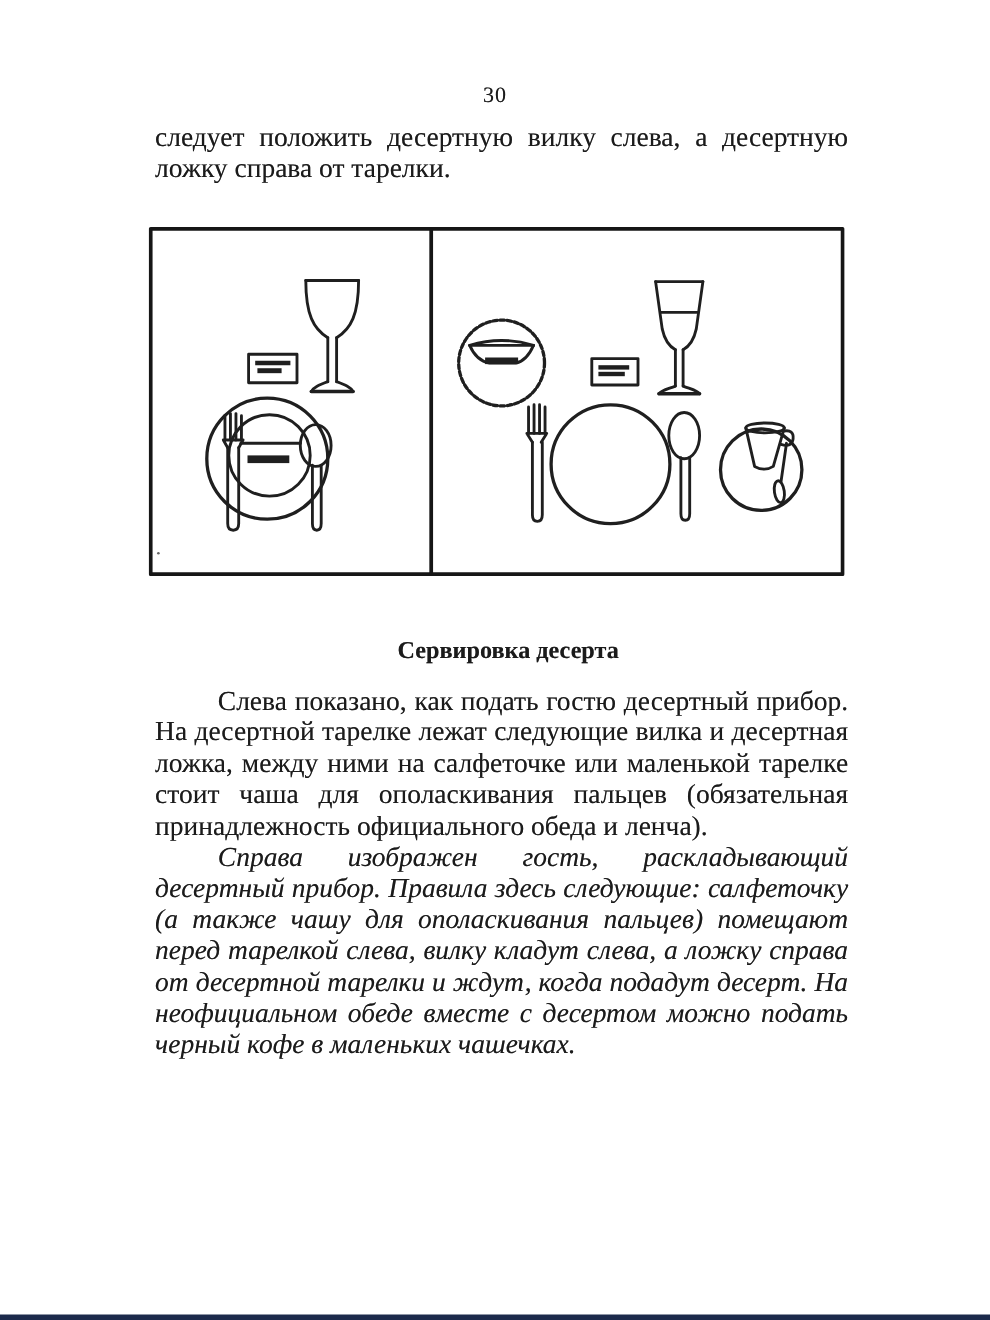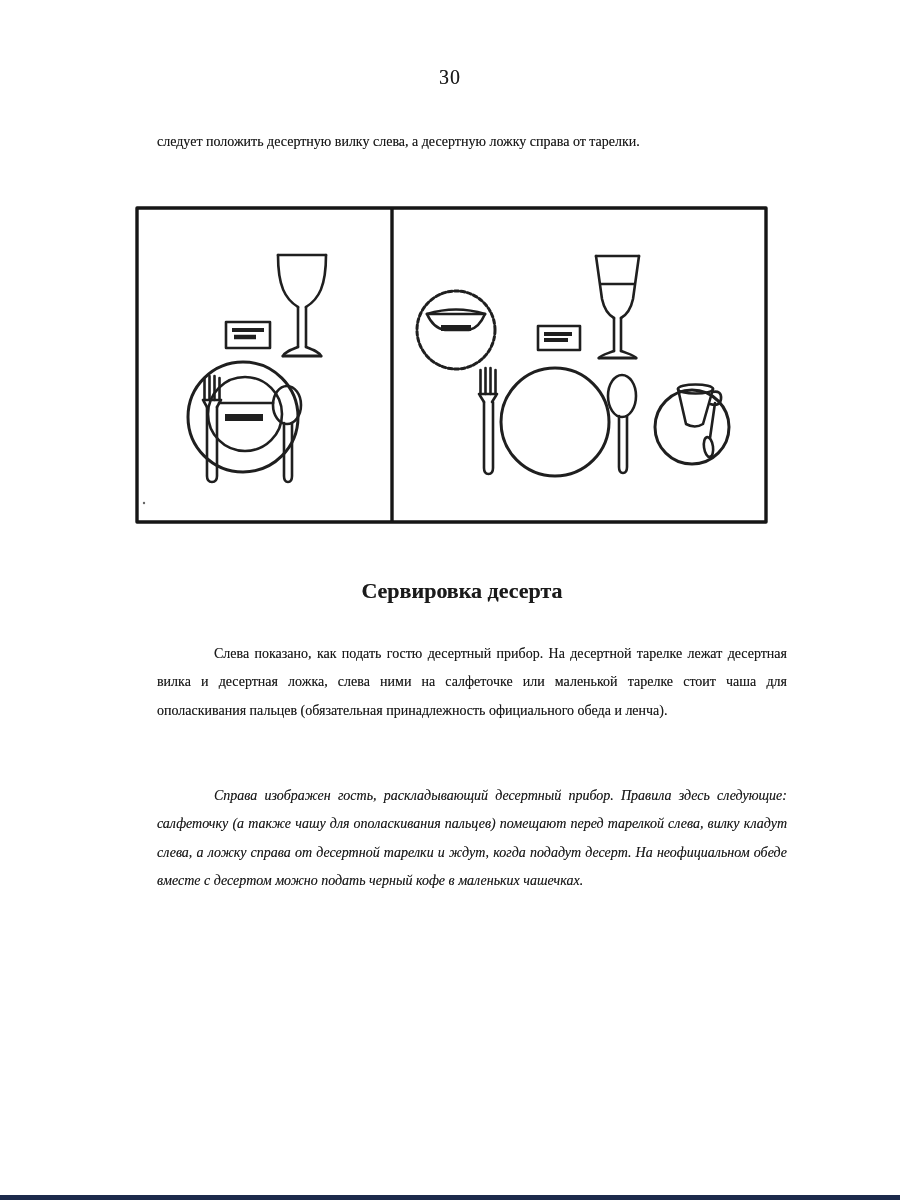--- a/index.html
+++ b/index.html
@@ -4,27 +4,27 @@
 <style>
   html, body { margin:0; padding:0; }
   body {
     width:900px; height:1200px; position:relative;
     background:#ffffff; overflow:hidden;
     font-family:"Liberation Serif", serif;
     color:#1b1b1b;
   }
   .scan-text { text-shadow: 0 0 0.5px rgba(20,20,20,0.55); }
   .pagenum {
-    position:absolute; top:66px; left:0; width:900px;
+    position:absolute; top:76px; left:0; width:900px;
     text-align:center; font-size:20px; letter-spacing:1px;
   }
   .para {
     position:absolute; left:141px; width:630px;
-    text-align:justify; font-size:14px; line-height:28.4px;
-    margin:16px;
+    text-align:justify; font-size:25px; line-height:28.4px;
+    margin:0;
   }
   .intro { top:112px; }
   .p1 { top:624px; text-indent:57px; }
   .p2 { top:766px; text-indent:57px;font-style:italic; }
   .heading {
     position:absolute; top:566px; left:0; width:900px;
     text-align:center; font-size:22px; font-weight:bold; margin:12px;
   }
   .figure-wrap { position:absolute; left:135px; top:206px; width:633px; height:318px; }
   svg { display:block; }
@@ -134,16 +134,16 @@
         <path class="ln" d="M577,186 Q587,184 586,193 Q585,201 575,198"></path>
         <path class="ln" d="M580,197 L575,232"></path>
         <ellipse class="ln" cx="573.5" cy="241" rx="4.5" ry="10" transform="rotate(-8 573.5 241)"></ellipse>
       </g>
     </g>
   </svg>
 </div>
 
 <h2 class="heading scan-text">Сервировка десерта</h2>
 
-<p class="para p1 scan-text">Слева показано, как подать гостю десертный прибор. На десертной тарелке лежат десертная вилка и десертная ложка, слева ними на салфеточке или маленькой тарелке стоит чаша для ополаскивания пальцев (обязательная принадлежность официального обеда и ленча).</p>
+<p class="para p1 scan-text">Слева показано, как подать гостю десертный прибор. На десертной тарелке лежат следующие вилка и десертная ложка, между ними на салфеточке или маленькой тарелке стоит чаша для ополаскивания пальцев (обязательная принадлежность официального обеда и ленча).</p>
 <p class="para p2 scan-text">Справа изображен гость, раскладывающий десертный прибор. Правила здесь следующие: салфеточку (а также чашу для ополаскивания пальцев) помещают перед тарелкой слева, вилку кладут слева, а ложку справа от десертной тарелки и ждут, когда подадут десерт. На неофициальном обеде вместе с десертом можно подать черный кофе в маленьких чашечках.</p>
 
 <div class="scan-edge" style="background: rgb(28, 42, 75);"></div>
 
 </body></html>

